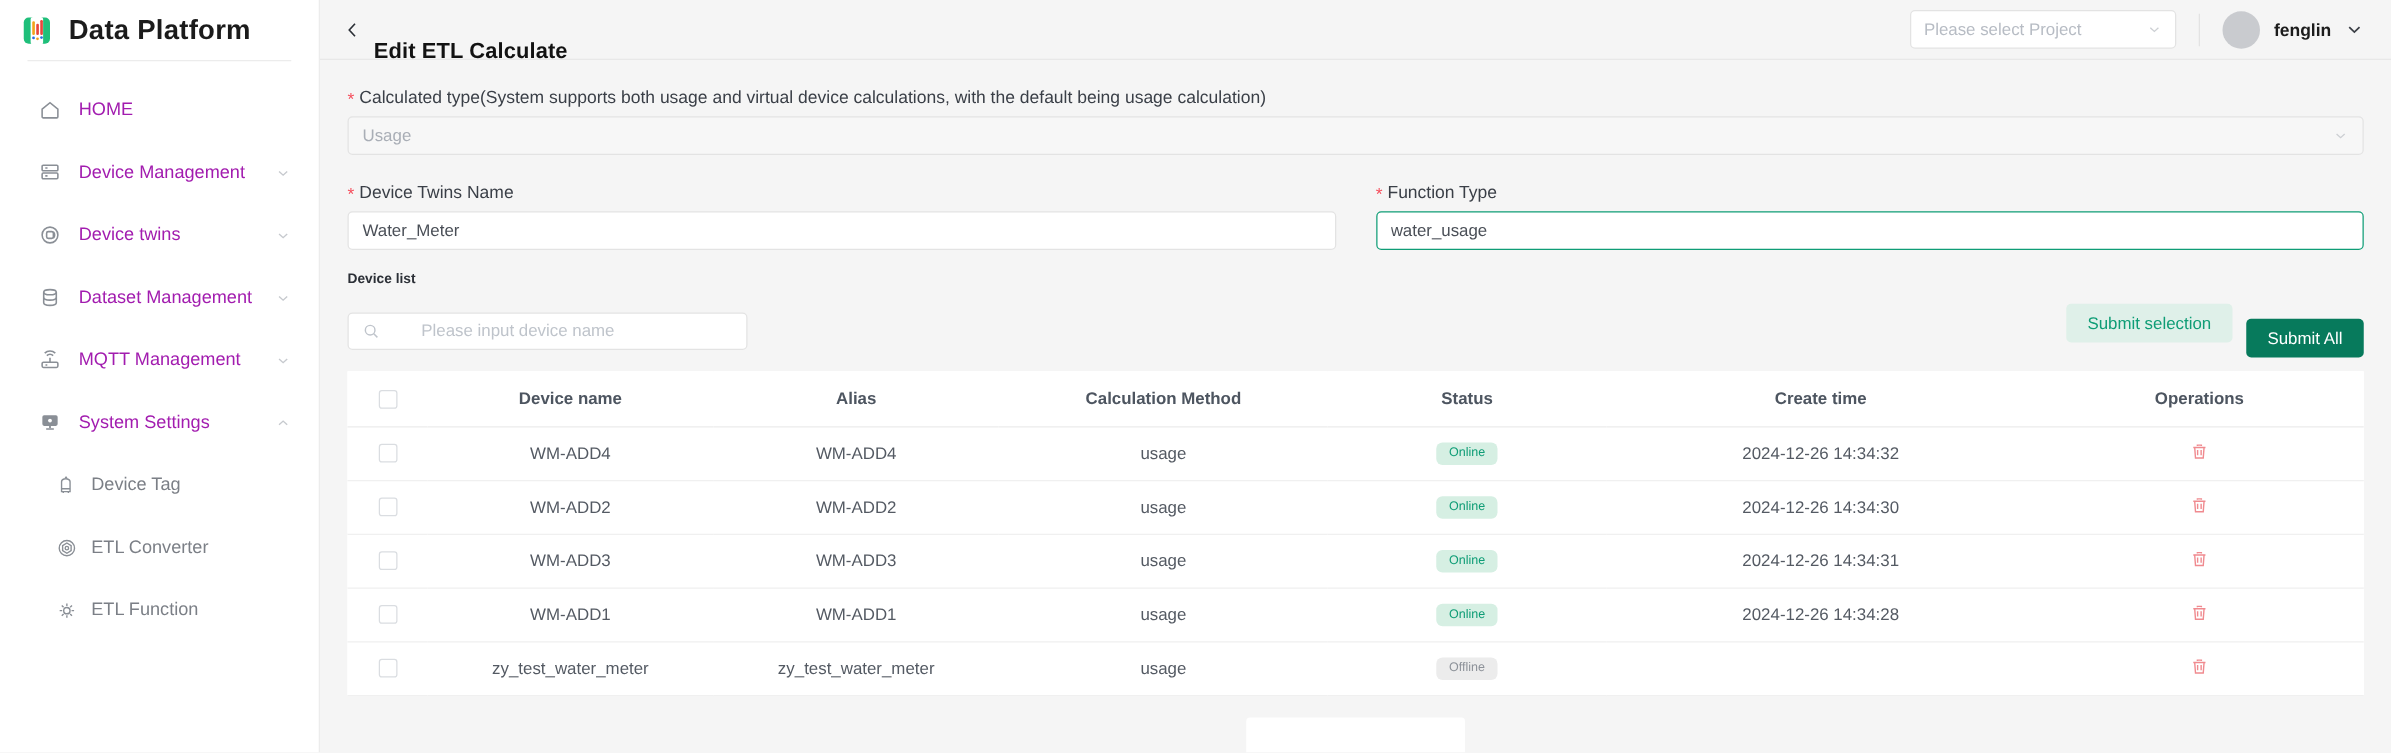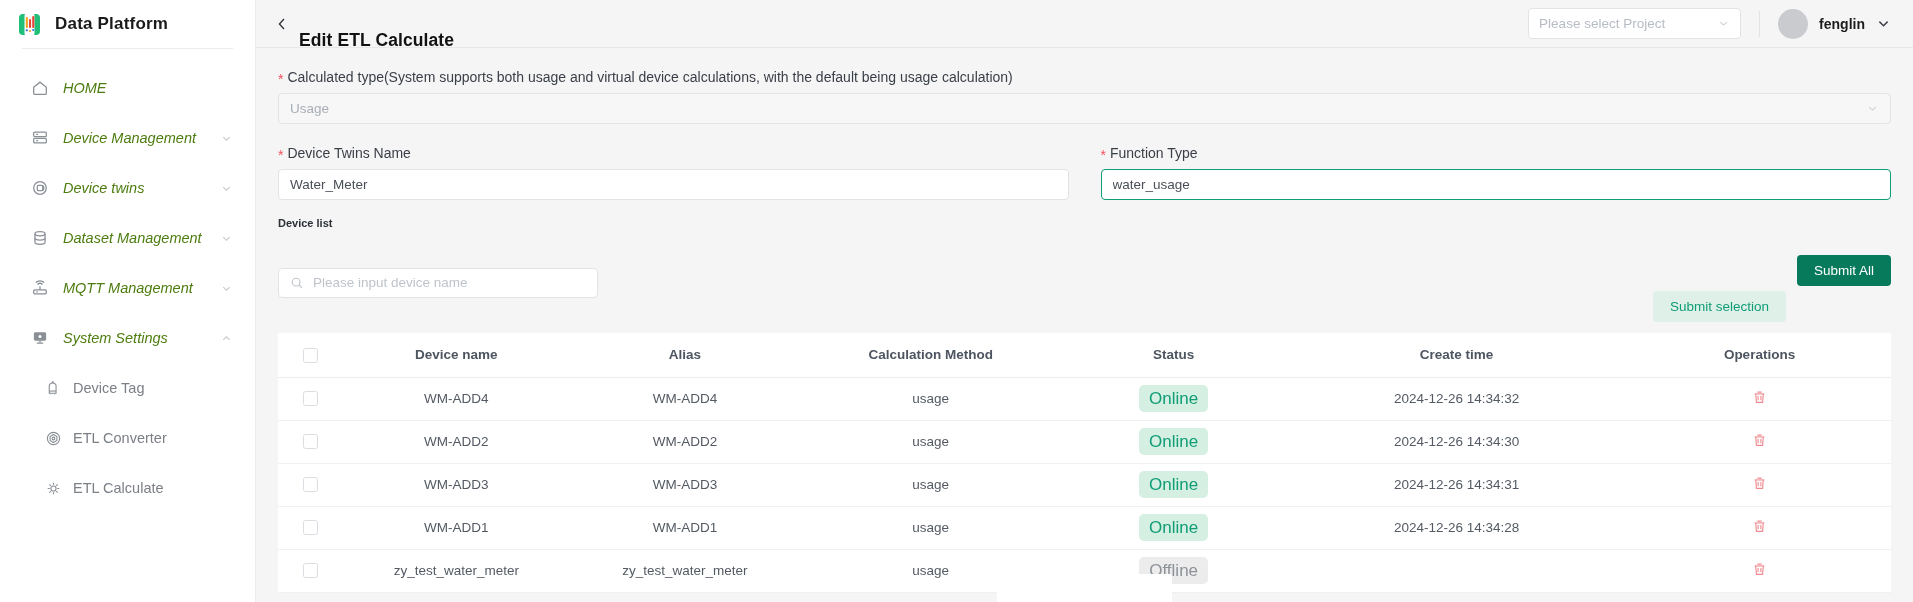--- a/index.html
+++ b/index.html
@@ -17,31 +17,30 @@
     background: #ffffff;
     border-right: 1px solid #ececec;
     display: flex; flex-direction: column;
   }
   .brand {
     height: 48px; display: flex; align-items: center; gap: 13px;
     padding: 0 0 0 17px;
   }
   .brand-logo { width: 25px; height: 25px; position: relative; flex: none; }
   .brand-name {
-    font-size: 17px; font-weight: bold; color: #1b1b1b; letter-spacing: .2px;
+    font-size: 22px; font-weight: bold; color: #1b1b1b; letter-spacing: .2px;
   }
   .brand-divider { height: 1px; background: #ececec; margin: 0 22px; }
 
   .nav { padding-top: 14px; }
   .nav-item {
     height: 50px; display: flex; align-items: center;
     padding-left: 30px; padding-right: 22px;
-    color: #4d7c0f; font-size: 14.5px; cursor: pointer;
+    color: #a21caf; font-size: 14.5px; cursor: pointer;
     position: relative;
-    font-style: italic;
   }
   .nav-item .ico { width: 20px; height: 20px; flex: none; margin-right: 13px; display:flex; align-items:center; justify-content:center; }
   .nav-item .lbl { flex: 1; white-space: nowrap; }
   .nav-item .chev { width: 13px; height: 13px; flex:none; opacity:.65; }
   .nav-sub { height: 50px; display:flex; align-items:center; padding-left: 44px; color:#7b7f86; font-size:14.5px; cursor:pointer;}
   .nav-sub .ico { width: 18px; height: 18px; flex:none; margin-right: 11px; display:flex;align-items:center;justify-content:center;}
 
   svg { display: block; }
 
   
@@ -86,30 +85,30 @@
 
   .section-title { font-size: 11px; font-weight: bold; color: #2b2f36; padding: 17px 0 0 0;}
 
   .list-toolbar { display: flex; align-items: center; padding: 14px 0 11px 0; }
   .search-box {
     width: 320px; height: 30px; border: 1px solid #e3e3e3; border-radius: 4px;
     background: #fff; display: flex; align-items: center; gap: 9px; padding: 0 11px;
   }
   .search-box input {
     border:none; outline:none; background:transparent; width:100%;
-    font-family: inherit; font-size: 13.5px; color: #4a4f57;
+    font-family: inherit; font-size: 13.5px; color: #4a4f57; margin-left: 24px;
   }
   .search-box input::placeholder { color: #bfc4cb; }
   .toolbar-right { margin-left: auto; display: flex; gap: 11px; }
   .btn {
     height: 31px; border-radius: 4px; padding: 0 17px; font-size: 13.5px;
     display: flex; align-items: center; cursor: pointer; border: none;
     font-family: inherit; white-space: nowrap;
   }
-  .btn-ghost { background: #dff0e9; color: #0f9d76; margin-top: 48px; }
+  .btn-ghost { background: #dff0e9; color: #0f9d76; }
   .btn-primary { background: #077a5c; color: #ffffff; margin-top: 12px; }
 
   
   .tbl { width: 100%; border-collapse: collapse; background: #fff; table-layout: fixed; }
   .tbl th {
     font-size: 13.5px; color: #4d5man; color:#4d5560; font-weight: bold;
     height: 44px; border-bottom: 1px solid #ececec; background:#fff;
   }
   .tbl td {
     font-size: 13.5px; color: #545a63; height: 43px; text-align: center;
@@ -122,21 +121,21 @@
   .tbl .col-status { width: 195px; }
   .tbl .col-time { width: 300px; }
   .tbl .col-ops { width: 230px; }
 
   .chk {
     width: 15px; height: 15px; border: 1px solid #dadde1; border-radius: 2.5px;
     background: #fff; display: inline-block; vertical-align: middle; cursor: pointer;
   }
   .badge {
     display: inline-block; padding: 3px 10px; border-radius: 5px;
-    font-size: 17px; line-height: 1.25;
+    font-size: 10px; line-height: 1.25;
   }
   .badge-online { background: #d6efe3; color: #0f9d76; }
   .badge-offline { background: #ececec; color: #8d9299; }
   .del-ico { cursor: pointer; display:inline-block; }
 
   .bottom-peek {
     position: absolute; left: 0; right: 0; bottom: -6px; height: 34px;
     display: flex; justify-content: center; align-items: flex-start;
     pointer-events: none;
   }
@@ -286,21 +285,21 @@
       </div>
 
       <div class="nav-sub">
         <span class="ico">
           <svg width="17" height="17" viewBox="0 0 20 20" fill="none" stroke="#8a8f96" stroke-width="1.3">
             <circle cx="10" cy="10" r="3"></circle>
             <path d="M10 3.2v2.4M10 14.4v2.4M3.2 10h2.4M14.4 10h2.4"></path>
             <path d="M5.2 5.2l1.7 1.7M13.1 13.1l1.7 1.7M14.8 5.2l-1.7 1.7M6.9 13.1l-1.7 1.7"></path>
           </svg>
         </span>
-        <span class="lbl">ETL Calculate</span>
+        <span class="lbl">ETL Function</span>
       </div>
 
     </nav>
   </aside>
 
   <section class="main">
 
     <header class="topbar">
       <span class="back-ico">
         <svg width="16" height="16" viewBox="0 0 16 16" fill="none" stroke="#2b2f36" stroke-width="1.3">

